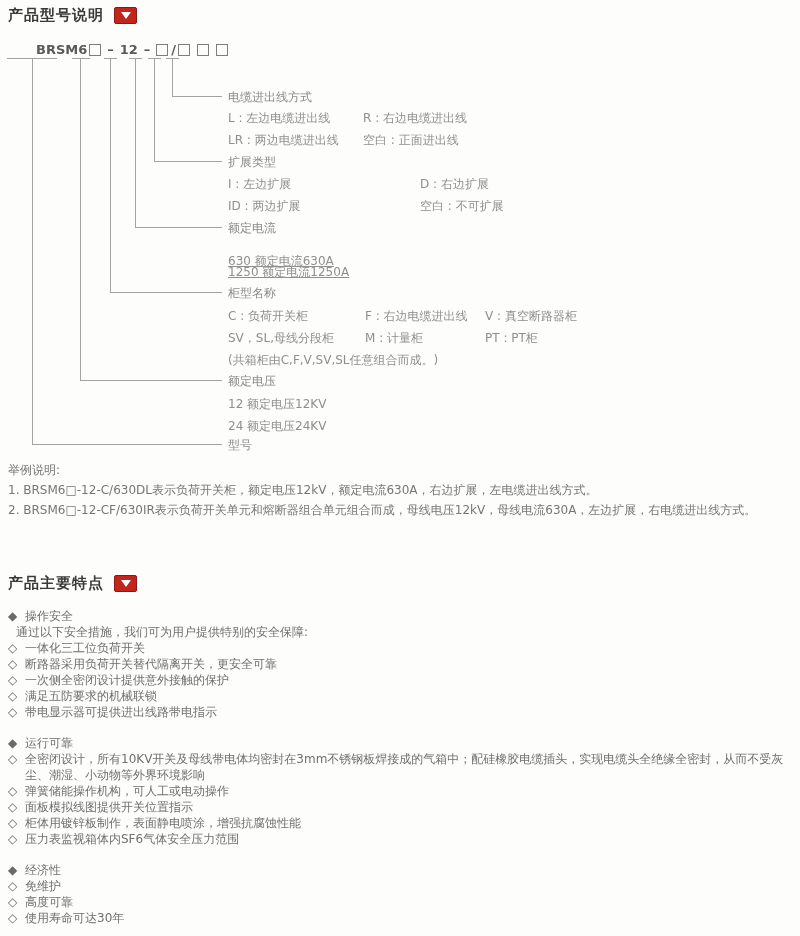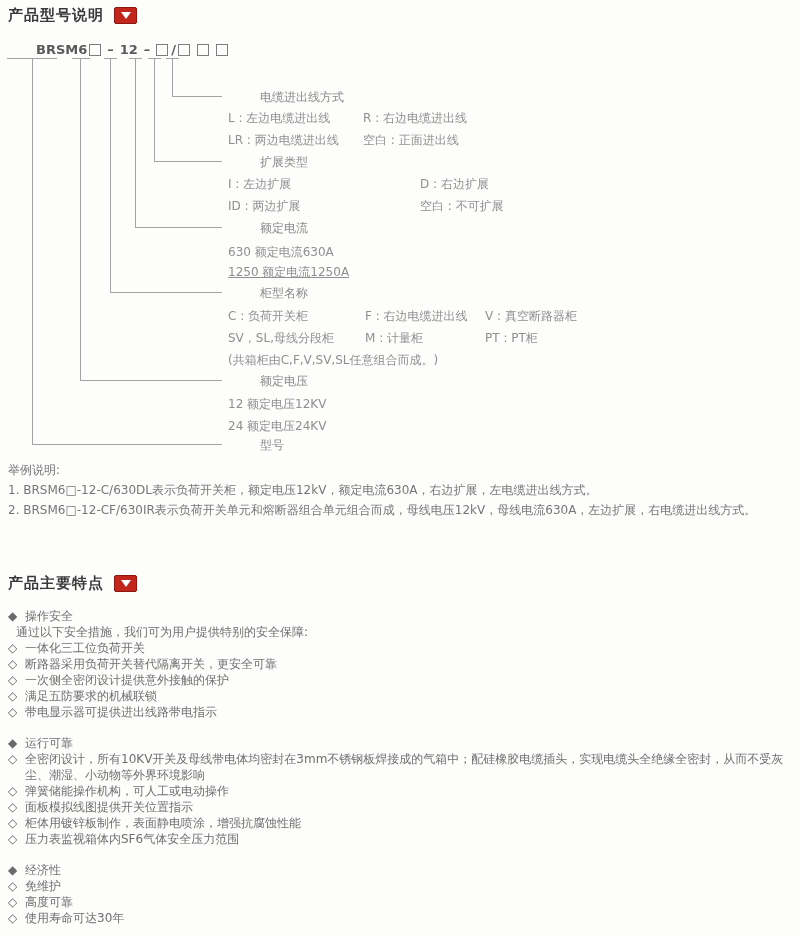--- a/index.html
+++ b/index.html
@@ -24,21 +24,21 @@
              font-size:13px;font-weight:bold;color:#5a5a5a;margin-left:28px;}
   .slot{display:inline-block;width:10px;height:10px;border:1.5px solid #7d7d7d;margin-left:2px;}
   .slot.sp{margin-left:7px;}
   .mdash{margin:0 6px;color:#5a5a5a;}
   .slash{margin:0 2px 0 3px;}
   
   .hline,.vline{position:absolute;background:#a3a3a3;}
   .hline{height:1px;}
   .vline{width:1px;}
   
-  .d-label{position:absolute;font-size:12px;color:#8a8a8a;white-space:nowrap;margin-left:32px;}
+  .d-label{position:absolute;font-size:12px;color:#8a8a8a;white-space:nowrap;}
   .d-row{position:absolute;left:228px;display:flex;font-size:12px;color:#8f8f8f;white-space:nowrap;}
   .c135{display:inline-block;width:135px;}
   .c192{display:inline-block;width:192px;}
   .c137{display:inline-block;width:137px;}
   .c120{display:inline-block;width:120px;}
   
   .examples{position:absolute;left:8px;top:460px;width:782px;font-size:12px;color:#767676;line-height:20px;}
   .ex-item{padding-left:30px;text-indent:-30px;margin:0;}
   
   .features{position:absolute;left:8px;top:608px;width:786px;font-size:12px;color:#6f6f6f;line-height:16px;}
@@ -119,21 +119,21 @@
   <div class="d-row" style="top:176px;">
     <span class="c192">I : 左边扩展</span>
     <span>D : 右边扩展</span>
   </div>
   <div class="d-row" style="top:198px;">
     <span class="c192">ID : 两边扩展</span>
     <span>空白 : 不可扩展</span>
   </div>
 
   <div class="d-label" style="left:228px;top:220px;">额定电流</div>
-  <div class="d-row" style="top:244px;">
+  <div class="d-row" style="top:253px;text-decoration:underline;">
     <span>630 额定电流630A</span>
   </div>
   <div class="d-row" style="top:264px;text-decoration:underline;">
     <span>1250 额定电流1250A</span>
   </div>
 
   <div class="d-label" style="left:228px;top:285px;">柜型名称</div>
   <div class="d-row" style="top:308px;">
     <span class="c137">C : 负荷开关柜</span>
     <span class="c120">F : 右边电缆进出线</span>

